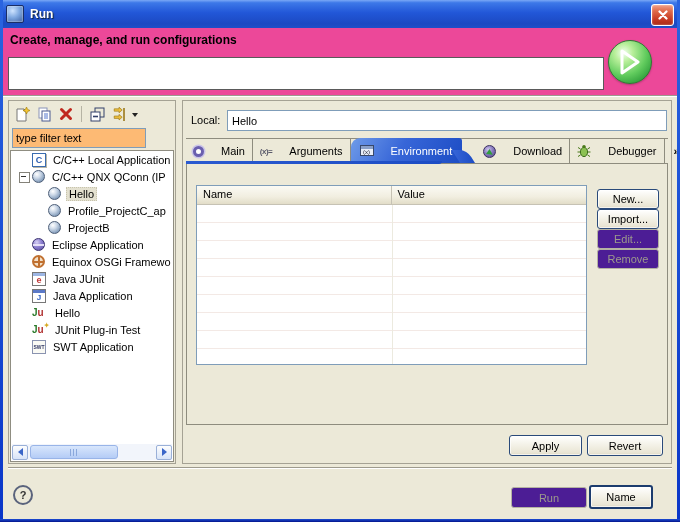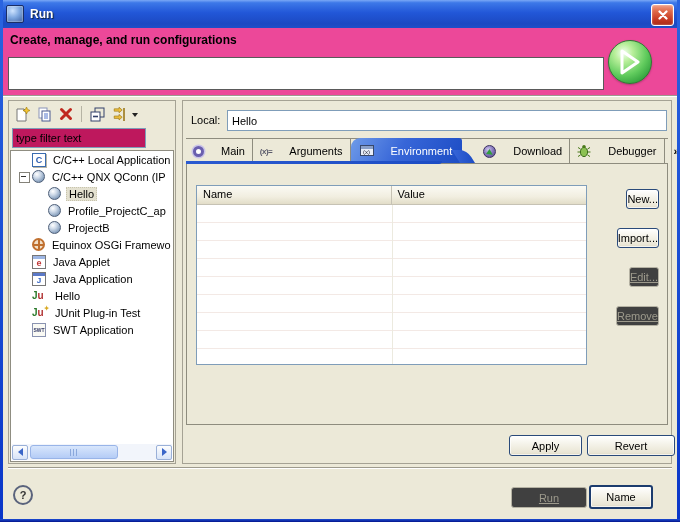--- a/index.html
+++ b/index.html
@@ -34,21 +34,21 @@
   
   .panel{position:absolute;border:1px solid #a5a294;background:#ece9d8;box-sizing:border-box;}
   .left-panel{left:8px;top:100px;width:168px;height:364px;}
   .right-panel{left:182px;top:100px;width:490px;height:364px;}
   
   .toolbar{position:absolute;left:4px;top:3px;height:20px;display:flex;align-items:center;gap:4px;}
   .tbtn{width:18px;height:18px;display:flex;align-items:center;justify-content:center;border-radius:2px;}
   .tsep{width:1px;height:16px;background:#b6b3a4;margin:0 2px;}
   .caret{width:0;height:0;border:3px solid transparent;border-top:4px solid #222;margin-top:4px;}
   .filter-input{position:absolute;left:3px;top:27px;width:126px;height:16px;border:1px solid #7f9db9;
-    font-family:inherit;font-size:11px;padding:1px 3px;background:#be185d;}
+    font-family:inherit;font-size:11px;padding:1px 3px;background:#fdba74;}
   
   .tree{position:absolute;left:1px;right:1px;top:49px;bottom:1px;background:#fff;border:1px solid #8f8d81;
     box-sizing:border-box;overflow:hidden;}
   .trow{position:relative;height:17px;display:flex;align-items:center;white-space:nowrap;padding-left:21px;}
   .trow.child{padding-left:37px;}
   .trow .ticon{flex:0 0 auto;margin-right:5px;}
   .trow .tlabel{padding:1px 2px;}
   .trow.selected .tlabel{background:#e4e1d0;border:1px dotted #c8c4ae;padding:0 2px;}
   .expander{position:absolute;left:8px;top:4px;width:9px;height:9px;background:#fff;border:1px solid #848279;
     font-size:8px;line-height:7px;text-align:center;color:#333;}
@@ -125,29 +125,29 @@
     background:#ece9d8;box-sizing:border-box;}
   .envtable{position:absolute;left:9px;top:21px;width:391px;height:180px;border:1px solid #7f9db9;background:#fff;
     box-sizing:border-box;overflow:hidden;}
   .thead{display:flex;height:18px;background:linear-gradient(180deg,#fbfaf4 0%,#f1eee0 60%,#e2ddc8 100%);
     border-bottom:1px solid #c6c2b4;}
   .th{flex:0 0 50%;box-sizing:border-box;padding:2px 6px;border-right:1px solid #c6c2b4;}
   .th:last-child{border-right:none;}
   .tbody{position:absolute;left:0;right:0;top:19px;bottom:0;
     background:repeating-linear-gradient(180deg,#ffffff 0 17px,#f3e9e5 17px 18px);}
   .coldiv{position:absolute;left:50%;top:19px;bottom:0;width:1px;background:#eceadf;}
-  .sidebtns{position:absolute;left:410px;top:25px;width:62px;display:flex;flex-direction:column;gap:19px;align-items:flex-end;}
+  .sidebtns{position:absolute;left:410px;top:25px;width:62px;display:flex;flex-direction:column;gap:0;}
   
   .xpbtn{height:20px;border:1px solid #2a4a7a;border-radius:3px;font-family:inherit;font-size:11px;color:#000;
     background:linear-gradient(180deg,#ffffff 0%,#f4f2e8 45%,#e9e5d4 90%,#d8d2bc 100%);
     box-shadow:inset 0 0 0 1px rgba(255,255,255,.7);padding:0;}
-  .xpbtn.disabled{border-color:#b5b2a3;color:#9d9a8c;background:#404040;box-shadow:none;text-decoration:underline;}
+  .xpbtn.disabled{border-color:#b5b2a3;color:#9d9a8c;background:#4c1d95;box-shadow:none;}
   .applyrow .xpbtn{position:absolute;top:334px;height:21px;}
   .btn-apply{left:326px;width:73px;}
-  .btn-revert{left:404px;width:88px;}
+  .btn-revert{left:404px;width:76px;}
   
   .footer-sep{position:absolute;left:8px;right:8px;top:467px;height:2px;
     background:linear-gradient(180deg,#9d9a8d 0 1px,#ffffff 1px 2px);}
   .help{position:absolute;left:13px;top:485px;width:16px;height:16px;border-radius:50%;border:2px solid #5a637c;
     color:#333;font-weight:bold;font-size:11px;display:flex;align-items:center;justify-content:center;background:#ece9d8;}
   .btn-run{position:absolute;left:511px;top:487px;width:76px;height:21px;}
   .btn-close{position:absolute;left:589px;top:485px;width:64px;height:24px;border-width:2px;border-color:#1c3c6e;}
 </style>
 </head>
 <body>
@@ -234,28 +234,32 @@
       </div>
       <div class="trow child">
         <span class="sphere ticon"></span>
         <span class="tlabel">Profile_ProjectC_ap</span>
       </div>
       <div class="trow child">
         <span class="sphere ticon"></span>
         <span class="tlabel">ProjectB</span>
       </div>
       <div class="trow">
+        <span class="ic ic-eclipse ticon"></span>
+        <span class="tlabel">Eclipse Application</span>
+      </div>
+      <div class="trow">
         <span class="ic-equinox ticon"></span>
         <span class="tlabel">Equinox OSGi Framewo</span>
       </div>
       <div class="trow">
         <span class="ic winic ic-applet ticon">
             <span>e</span>
           </span>
-        <span class="tlabel">Java Applet</span>
+        <span class="tlabel">Java JUnit</span>
       </div>
       <div class="trow">
         <span class="ic winic ic-java ticon">
             <span>J</span>
           </span>
         <span class="tlabel">Java Application</span>
       </div>
       <div class="trow">
         <span class="ic-text ticon"><span class="g">J</span><span class="r">u</span></span>
         <span class="tlabel">Hello</span>

